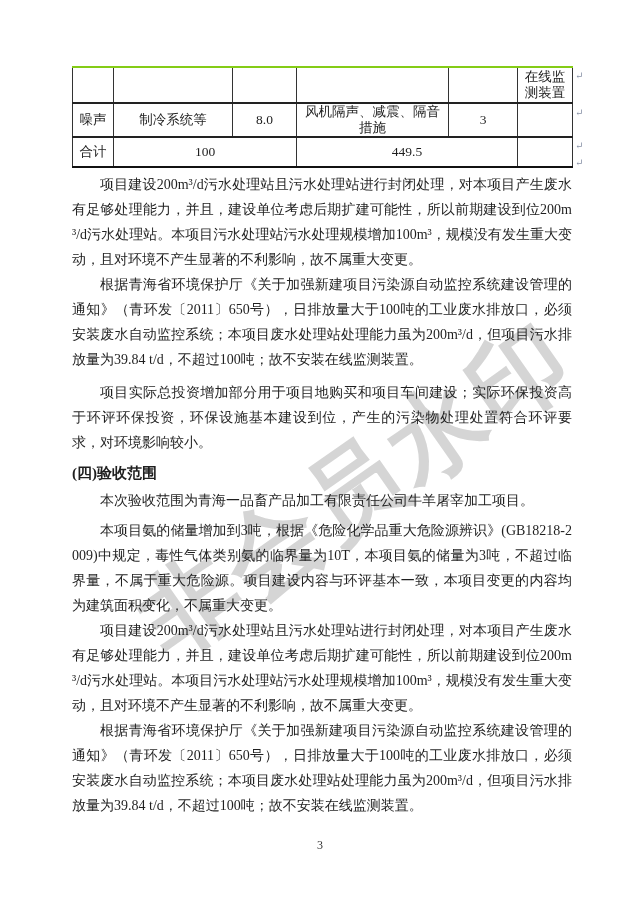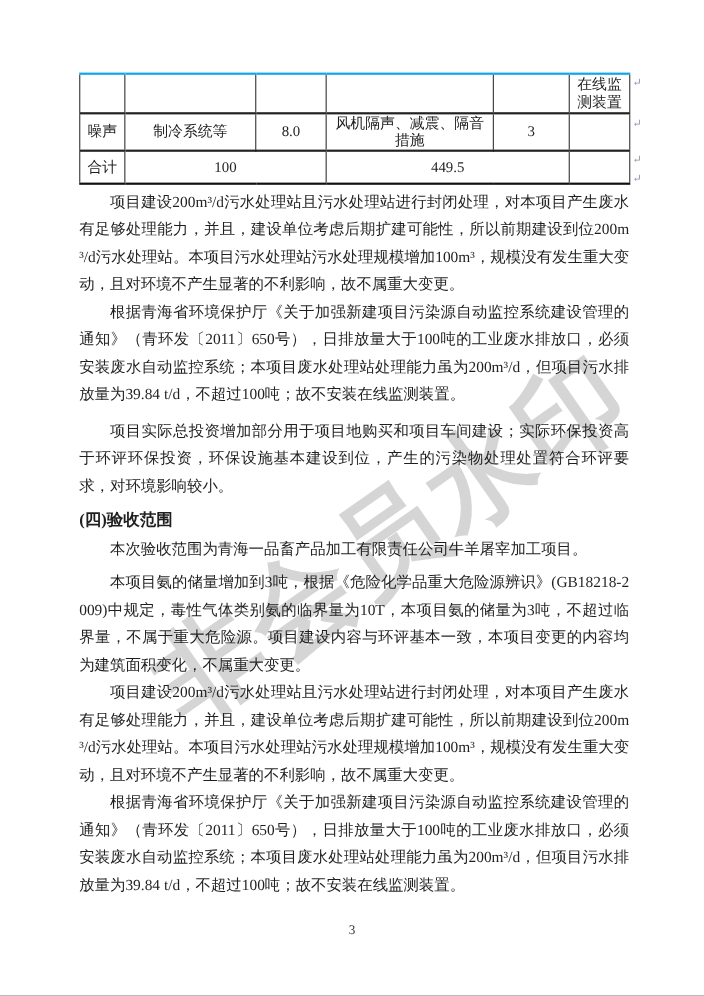--- a/index.html
+++ b/index.html
@@ -49,21 +49,21 @@
   table.doc-table td {
     border-left: 1px solid #333;
     border-right: 1px solid #333;
     border-top: 1px solid #444;
     text-align: center;
     vertical-align: middle;
     padding: 0 2px;
     line-height: 16px;
     overflow: hidden;
   }
-  tr.r1 td { border-top: 2px solid #0ea5e9; height: 36px; }
+  tr.r1 td { border-top: 2px solid #84cc16; height: 36px; }
   tr.r2 td { height: 35px; }
   tr.r3 td { border-top: 2px solid #222; height: 16px; }
   tr.r4 td { border-top: 2px solid #222; border-bottom: 2.5px solid #111; height: 30px; }
   td.cell-monitor { padding: 0 6px; }
   .rem {
     position: absolute;
     left: 503px;
     font-size: 10px;
     color: #8a93a8;
     line-height: 10px;

